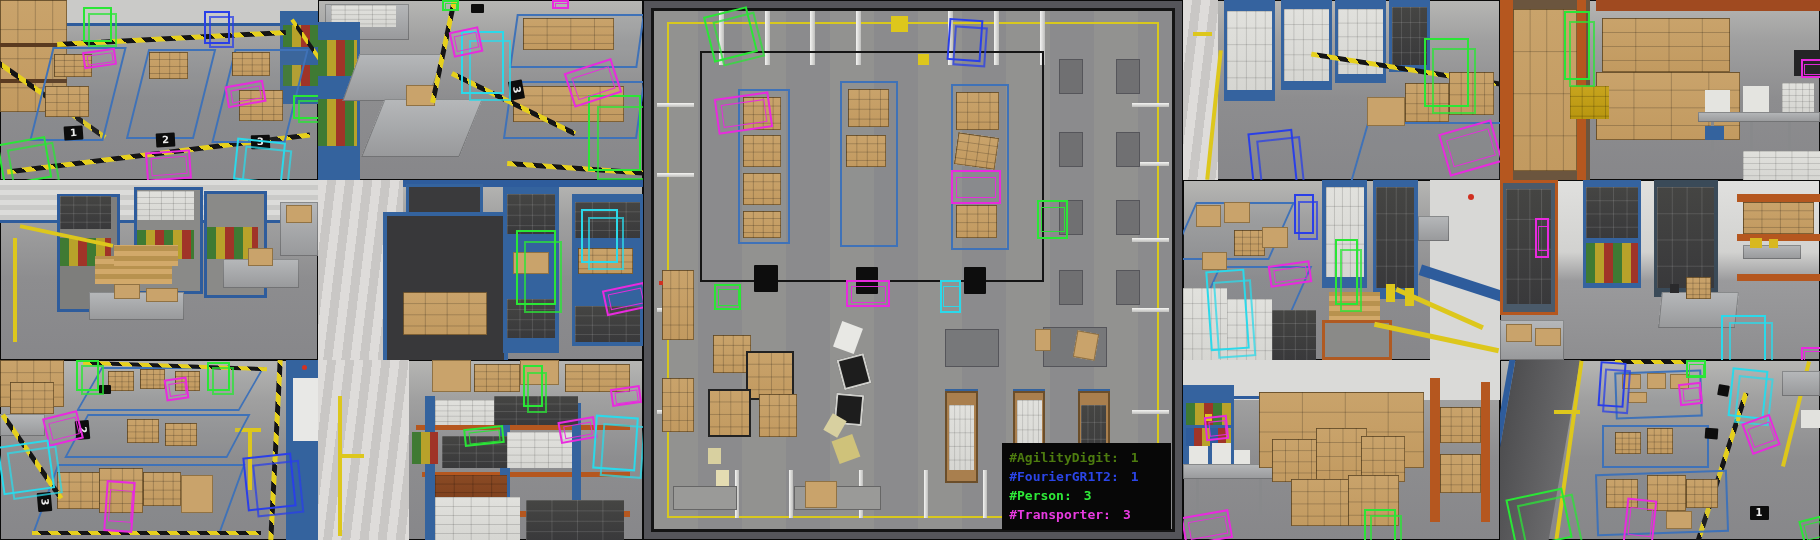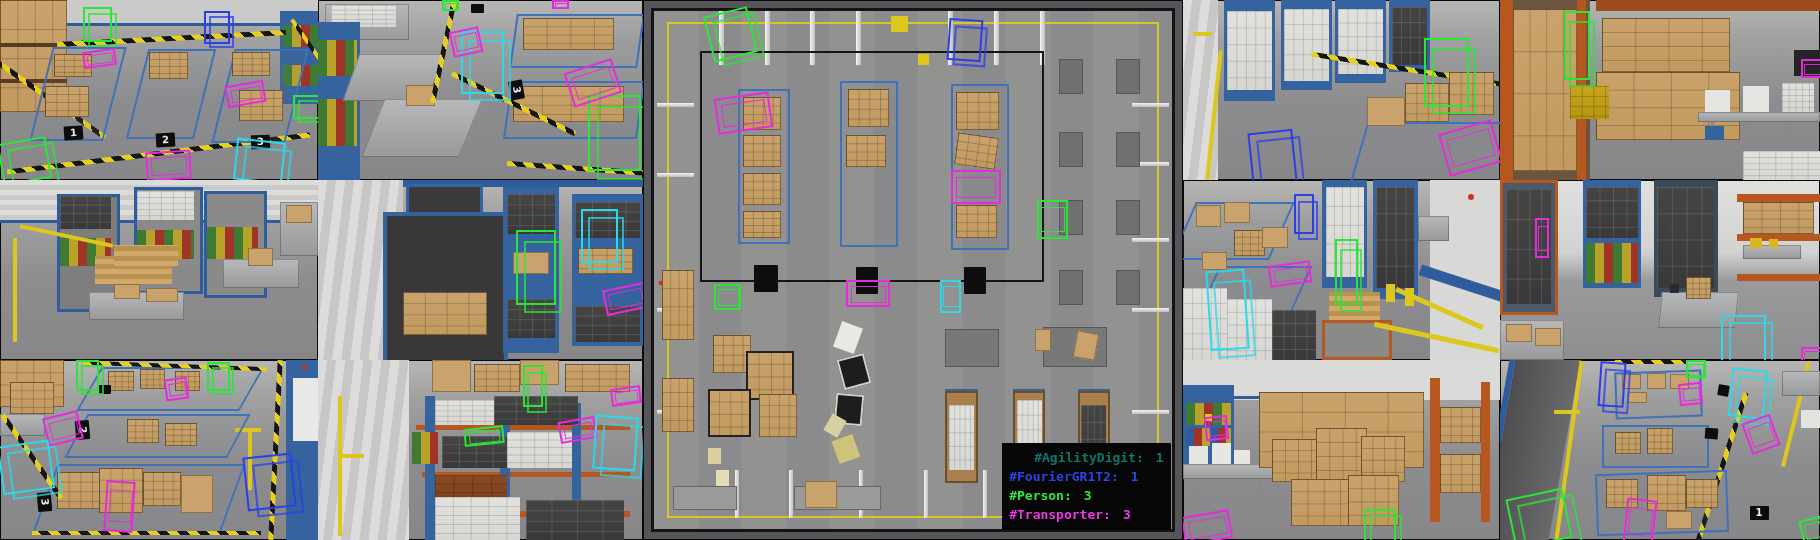--- a/index.html
+++ b/index.html
@@ -334,21 +334,21 @@
     <div class="e wcr" style="left:56.7%;top:75%;width:4.6%;height:12%"></div>
     <div class="e" style="left:68.5%;top:72%;width:6%;height:17%;background:#a97f4e;box-shadow:inset 0 0 0 2px #6b4e2a;border-top:2px solid #34639e"></div>
     <div class="e wcr" style="left:69.2%;top:74%;width:4.6%;height:13%"></div>
     <div class="e" style="left:80.5%;top:72%;width:6%;height:17%;background:#a97f4e;box-shadow:inset 0 0 0 2px #6b4e2a;border-top:2px solid #34639e"></div>
     <div class="e dcr" style="left:81.2%;top:75%;width:4.6%;height:12%"></div>
     <div class="e" style="left:5.5%;top:90%;width:12%;height:4.5%;background:#9a9a98;box-shadow:inset 0 0 0 1px #666"></div>
     <div class="e" style="left:28%;top:90%;width:16%;height:4.5%;background:#9a9a98;box-shadow:inset 0 0 0 1px #666"></div>
     <div class="e tan" style="left:30%;top:89%;width:6%;height:5%"></div>
     <div class="e" style="left:3%;top:52%;width:4px;height:4px;background:#d03020"></div>
     <div class="legend">
-        <div class="lrow" style="color: #0f766e; text-align: right;"><span>#AgilityDigit:</span><span class="lcount">1</span></div>
+        <div class="lrow" style="color: #4d7c0f;"><span>#AgilityDigit:</span><span class="lcount">1</span></div>
         <div class="lrow" style="color: rgb(43, 69, 232);"><span>#FourierGR1T2:</span><span class="lcount">1</span></div>
         <div class="lrow" style="color: rgb(46, 232, 56);"><span>#Person:</span><span class="lcount">3</span></div>
         <div class="lrow" style="color: rgb(232, 58, 224);"><span>#Transporter:</span><span class="lcount">3</span></div>
       </div>
   <div class="det cube" style="left: 12%; top: 2%; width: 7.5%; height: 8%; border-color: rgb(42, 230, 54); transform: rotate(-14deg);">
         <div class="inner" style="border-color: rgb(42, 230, 54);"></div>
       </div>
       <div class="det cube" style="left: 56.5%; top: 3.5%; width: 5.5%; height: 7%; border-color: rgb(42, 63, 232); transform: rotate(4deg);">
         <div class="inner" style="border-color: rgb(42, 63, 232);"></div>
       </div>

